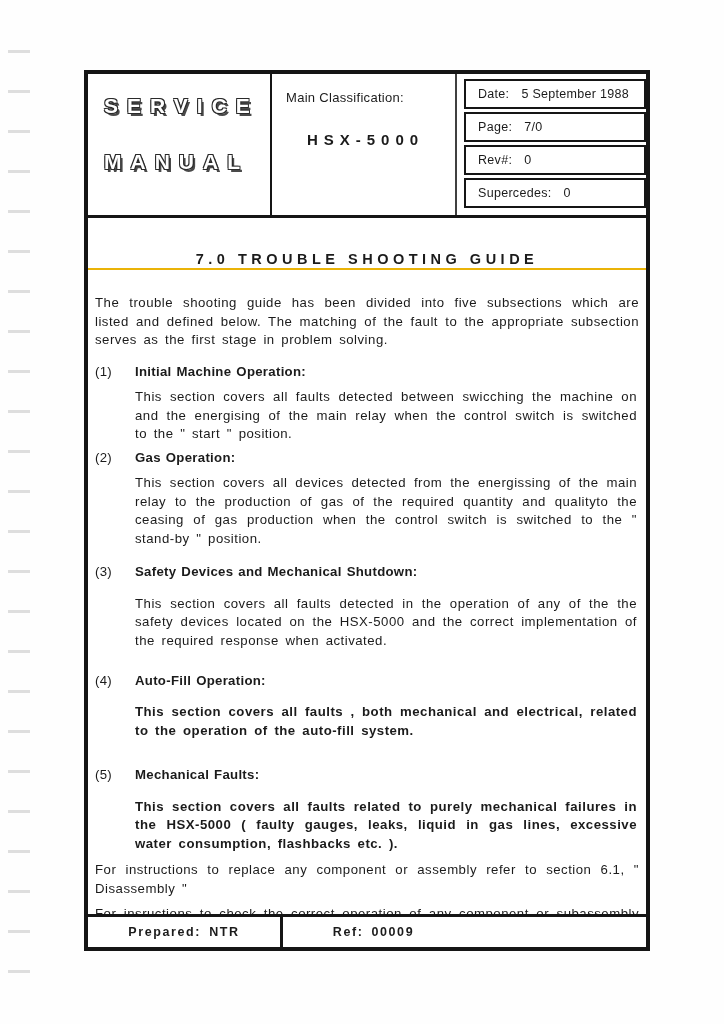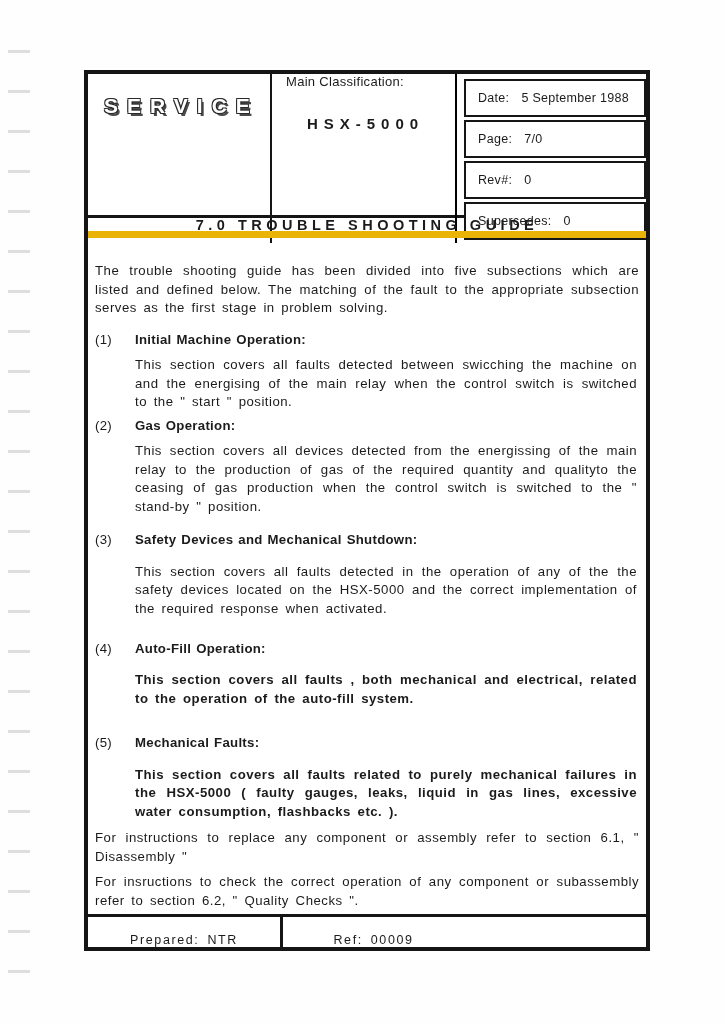--- a/index.html
+++ b/index.html
@@ -44,44 +44,44 @@
   .outline-word {
     color: #ffffff; font-weight: bold; font-size: 21px; letter-spacing: 9px;
     text-shadow:
       -1px -1px 0 #2a2a2a, 1px -1px 0 #2a2a2a,
       -1px 1px 0 #2a2a2a, 1px 1px 0 #2a2a2a,
       2.5px 2.5px 0 #4a4a4a;
     white-space: nowrap;
   }
   .outline-word.second { margin-top: 32px; }
 
-  .class-cell { border-right: 2px solid #000000; padding: 0 10px 0 14px; }
+  .class-cell { border-right: 2px solid #404040; padding: 16px 10px 0 14px; }
   .class-label { font-size: 13px; letter-spacing: .3px; }
   .class-value {
     margin-top: 26px; text-align: center;
     font-size: 15px; font-weight: bold; letter-spacing: 6px;
   }
 
   .meta-cell { padding: 5px 0 0 7px; }
   .meta-box {
     border: 2px solid #151515;
-    height: 38px; margin-bottom: 3px;
+    height: 30px; margin-bottom: 3px;
     display: flex; align-items: center;
     padding-left: 12px;
     font-size: 12.5px; letter-spacing: .3px;
     background: #fff;
   }
   .meta-box .meta-value { margin-left: 12px; }
 
   
   .title-bar {
     height: 20px; flex: 0 0 auto;
-    border-bottom: 7px solid #eab308;
+    border-bottom: 2px solid #eab308;
     display: flex; align-items: center; justify-content: center;
-    font-size: 14.5px; font-weight: bold; letter-spacing: 4.5px;
+    font-size: 14.5px; font-weight: bold; letter-spacing: 4.5px; margin-top: 32px;
   }
 
   
   .doc-body {
     flex: 1 1 auto; overflow: hidden;
     padding: 24px 7px 0 7px;
     font-size: 13.2px; line-height: 1.42;
     letter-spacing: .5px; word-spacing: 2.5px;
   }
   .doc-body p { text-align: justify; }
@@ -105,39 +105,40 @@
   .closing-para { margin-top: 7px; }
 
   
   .doc-footer {
     flex: 0 0 auto; margin-top: auto;
     height: 33px;
     border-top: 3px solid #151515;
     display: grid; grid-template-columns: 192px 184px 1fr;
   }
   .footer-cell {
-    display: flex; align-items: flex-end; justify-content: center;
-    font-size: 12.5px; font-weight: normal; letter-spacing: 1.6px;
+    display: flex; align-items: center; justify-content: center;
+    font-size: 12.5px; font-weight: bold; letter-spacing: 1.6px;
   }
   .footer-cell + .footer-cell { border-left: 3px solid #151515; }
   .footer-cell .meta-value { margin-left: 8px; }
 </style>
 </head>
 <body>
 
 <div class="scan-page">
 
   <div class="binding-marks"></div>
 
   <div class="doc-frame">
 
     <div class="doc-header">
 
       <div class="logo-cell">
         <div class="outline-word">SERVICE</div>
+        <div class="outline-word second">MANUAL</div>
       </div>
 
       <div class="class-cell">
         <div class="class-label">Main Classification:</div>
         <div class="class-value">HSX-5000</div>
       </div>
 
       <div class="meta-cell">
         <div class="meta-box">
           <span class="meta-label">Date:</span>

